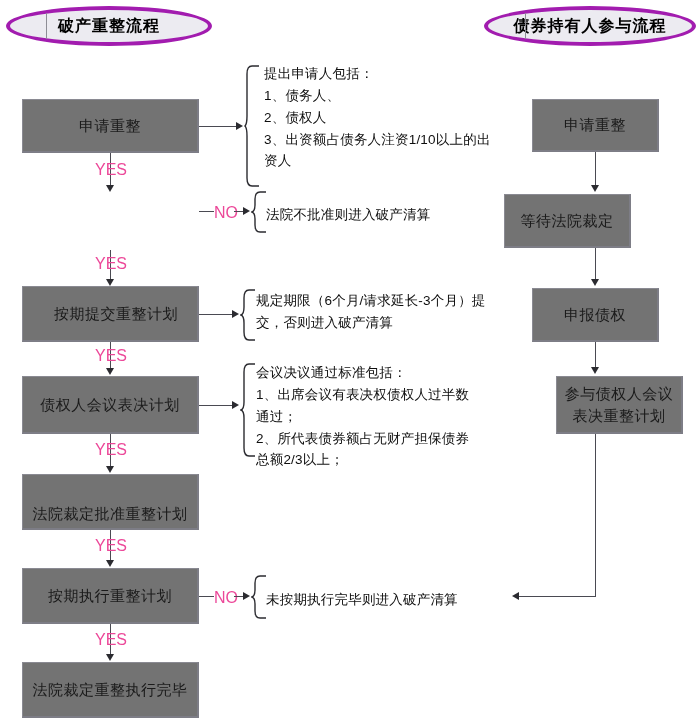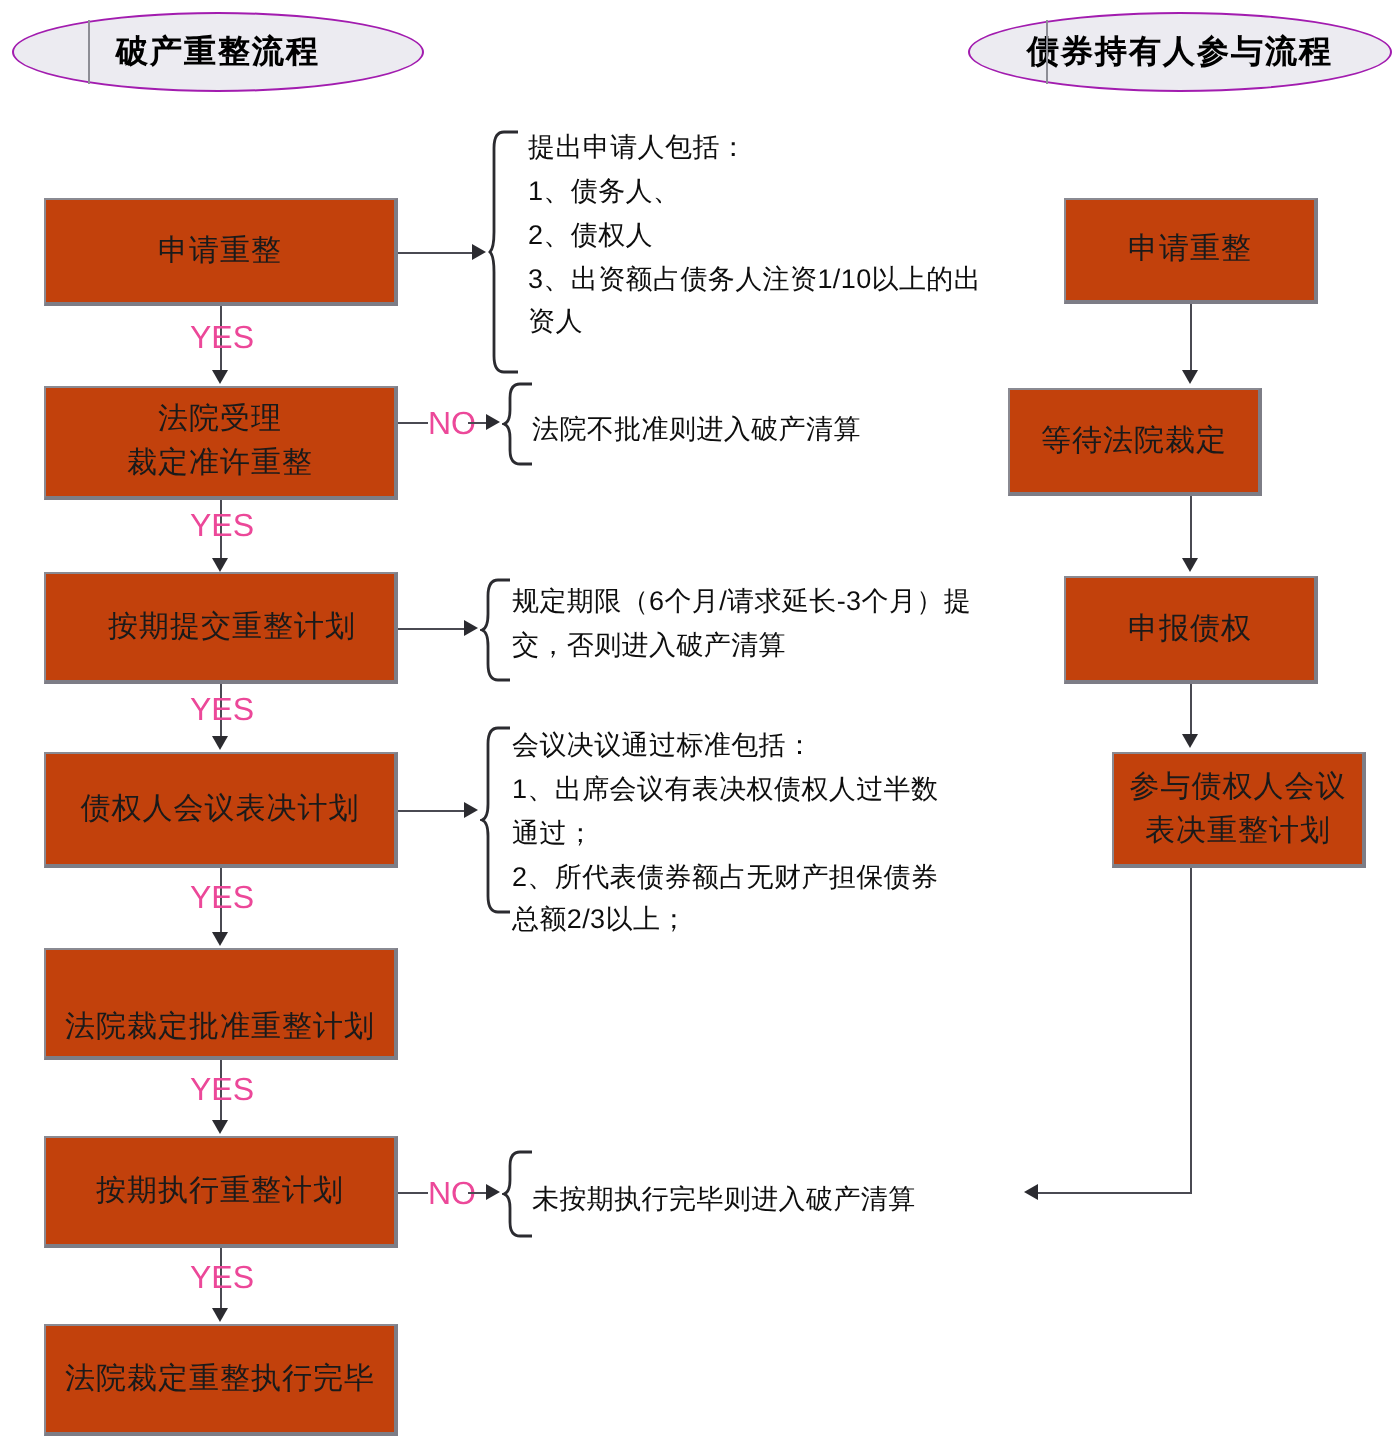--- a/index.html
+++ b/index.html
@@ -14,21 +14,21 @@
     position: relative;
     width: 699px;
     height: 722px;
     background: #ffffff;
     overflow: hidden;
   }
   
   .title-ellipse {
     position: absolute;
     box-sizing: border-box;
-    border: 1px solid #a21caf;
+    border: 4px solid #a21caf;
     border-radius: 50%;
     background: #ecebf1;
     display: flex;
     align-items: center;
     justify-content: center;
     font-weight: bold;
     font-size: 16px;
     color: #000000;
     letter-spacing: 1px;
   }
@@ -40,21 +40,21 @@
     width: 1px;
     background: #8d8d95;
   }
   
   .box {
     position: absolute;
     box-sizing: border-box;
     border: 1px solid #8a8a92;
     border-right: 2px solid #7d7d86;
     border-bottom: 2px solid #7d7d86;
-    background: #c2410c;
+    background: #737373;
     display: flex;
     align-items: center;
     justify-content: center;
     text-align: center;
     font-size: 15px;
     color: #1a1a1a;
     line-height: 1.45;
     letter-spacing: 0.5px;
   }
   
@@ -125,24 +125,20 @@
 
   <div class="title-ellipse" style="left:484px; top:6px; width:212px; height:40px;">
     <span class="tick"></span>
     <span>债券持有人参与流程</span>
   </div>
 
   <div class="box" style="left:22px; top:99px; width:177px; height:54px;">
     <span style="white-space: pre-line;">申请重整</span>
   </div>
 
-  <div class="box" style="left:22px; top:193px; width:177px; height:57px;">
-    <span style="white-space: pre-line;">法院受理
-裁定准许重整</span>
-  </div>
 
   <div class="box" style="left:22px; top:286px; width:177px; height:56px;">
     <span style="white-space: pre-line; margin-left: 12px;">按期提交重整计划</span>
   </div>
 
   <div class="box" style="left:22px; top:376px; width:177px; height:58px;">
     <span style="white-space: pre-line;">债权人会议表决计划</span>
   </div>
 
   <div class="box" style="left:22px; top:474px; width:177px; height:56px;">

